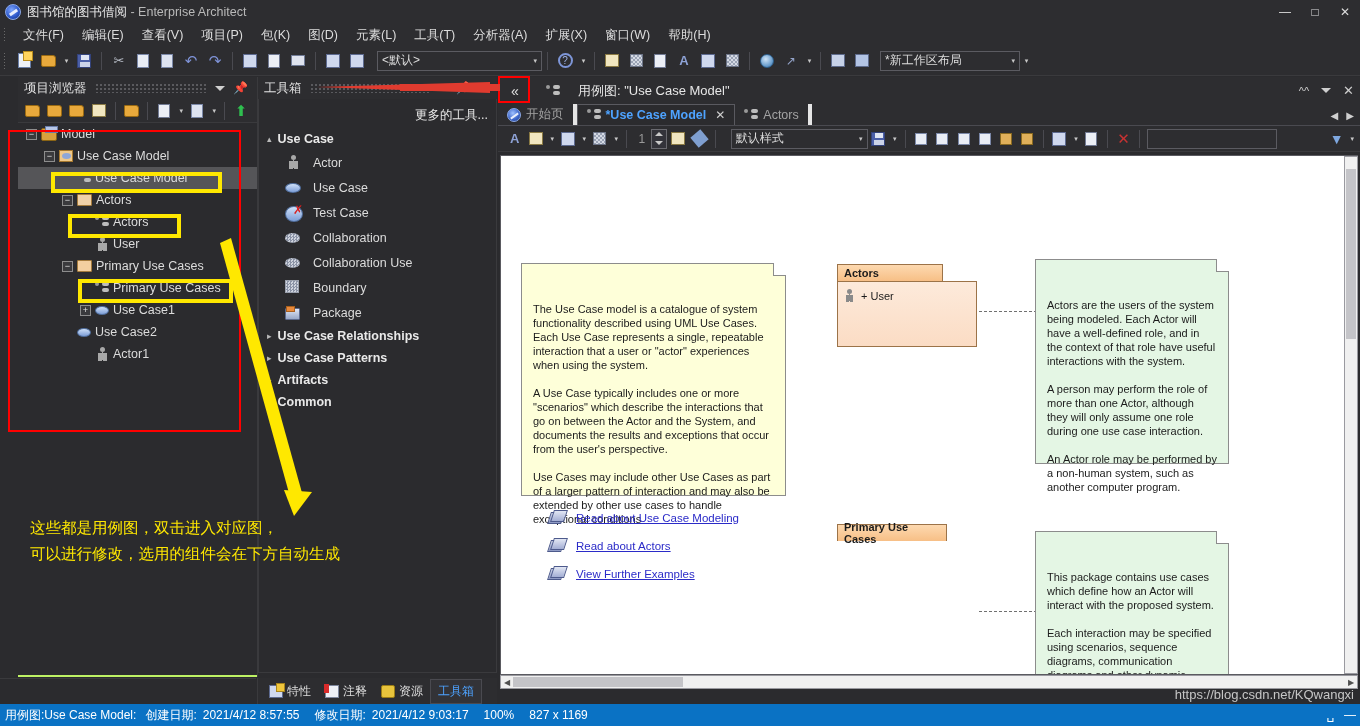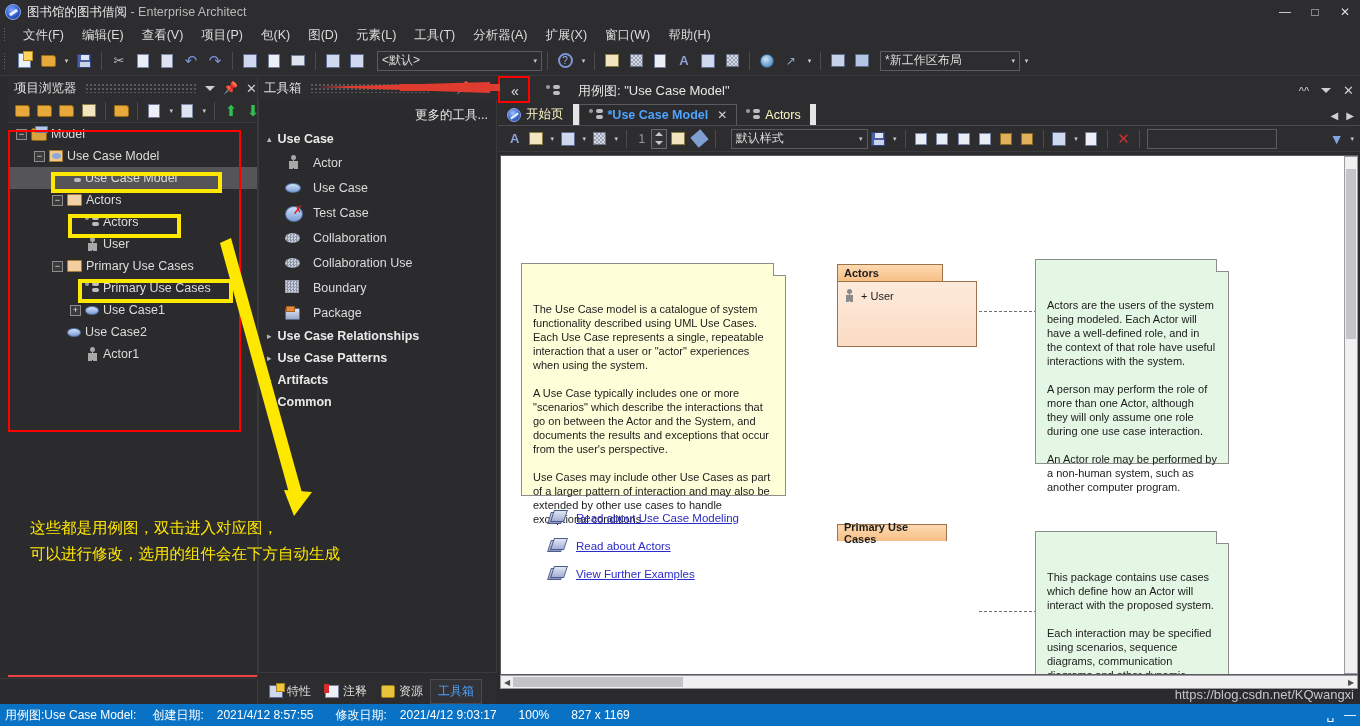--- a/index.html
+++ b/index.html
@@ -115,22 +115,22 @@
   }
   .panel-title .dots {
     flex: 1; height: 10px; margin: 0 8px;
     background-image: radial-gradient(#5a5a5e 1px, transparent 1px);
     background-size: 4px 4px;
   }
   .panel-title .tbtns { display: flex; align-items: center; gap: 8px; padding-right: 7px; }
 
   
   #browser {
-    position: absolute; left: 8px; top: 77px; width: 256px; height: 600px;
-    background: #ef4444;
+    position: absolute; left: 18px; top: 77px; width: 256px; height: 600px;
+    background: #bef264;
   }
   .browser-toolbar {
     height: 24px; background: #2d2d30; display: flex; align-items: center;
     padding-left: 4px; border-bottom: 1px solid #3a3a3d;
   }
   .tree {
     position: relative; height: 552px; background: #2b2b2e; overflow: hidden;
     font-size: 12.5px;
   }
   .trow { display: flex; align-items: center; height: 22px; padding-left: 4px; white-space: nowrap; }
@@ -229,21 +229,21 @@
   .diag-title .dcaption { margin-left: 18px; }
   .diag-title-btns { position: absolute; right: 6px; top: 0; height: 27px;
     display: flex; align-items: center; gap: 12px; }
 
   .tabstrip {
     height: 22px; background: #2d2d30; display: flex; align-items: stretch; position: relative;
     border-bottom: 1px solid #4a4a50;
   }
   .dtab {
     display: flex; align-items: center; gap: 5px; padding: 0 9px; font-size: 12.5px;
-    color: #fef9c3; border-right: 6px solid #e5e5e5;
+    color: #a3a3a3; border-right: 4px solid #e5e5e5;
   }
   .dtab.active { background: #2b2b2e; color: #4ea3ff; font-weight: bold;
     border-left: 1px solid #5a5a60; border-right: 1px solid #5a5a60; border-top: 1px solid #5a5a60; }
   .dtab .tclose { color: #d0d0d0; font-size: 12px; margin-left: 4px; }
   .tabstrip-nav { position: absolute; right: 2px; top: 0; height: 22px; display: flex;
     align-items: center; gap: 8px; color: #cfcfcf; font-size: 10px; padding-right: 4px; }
   .ic-start { width:14px;height:14px;border-radius:50%;
     background: radial-gradient(circle at 40% 35%, #9ec0ff 0%, #3a63c8 60%, #1c3570 100%);
     border:1px solid #8aa8e8; position: relative; }
   .ic-start:after{content:"";position:absolute;left:2px;top:6px;width:9px;height:2px;background:#e8eefc;transform:rotate(-35deg);}
@@ -309,21 +309,21 @@
     font-size: 8px; display:flex; align-items:center; justify-content:center; }
 
   .vscroll { position: absolute; left: 846px; top: 79px; width: 14px; height: 518px;
     background: #f0f0f0; border: 1px solid #9a9aa0; }
   .vscroll .thumb { position: absolute; left: 1px; top: 12px; width: 10px; height: 170px; background: #c4c4c8; }
 
   
   .statusbar {
     position: absolute; left: 0; bottom: 0; width: 1360px; height: 22px;
     background: #0a72c4; color: #ffffff; font-size: 12px; display: flex; align-items: center;
-    padding-left: 5px; gap: 8px;
+    padding-left: 5px; gap: 1px;
   }
   .statusbar .seg { margin-right: 14px; white-space: nowrap; }
   .sb-right { position: absolute; right: 4px; display: flex; align-items: center; gap: 10px; }
 
   .watermark {
     position: absolute; right: 6px; bottom: 24px; color: #cfcfcf; font-size: 13px;
     opacity: 0.95;
   }
   .empty-bottom {
     position: absolute; left: 0; top: 678px; width: 256px; height: 26px; background: #2b2b2e;

